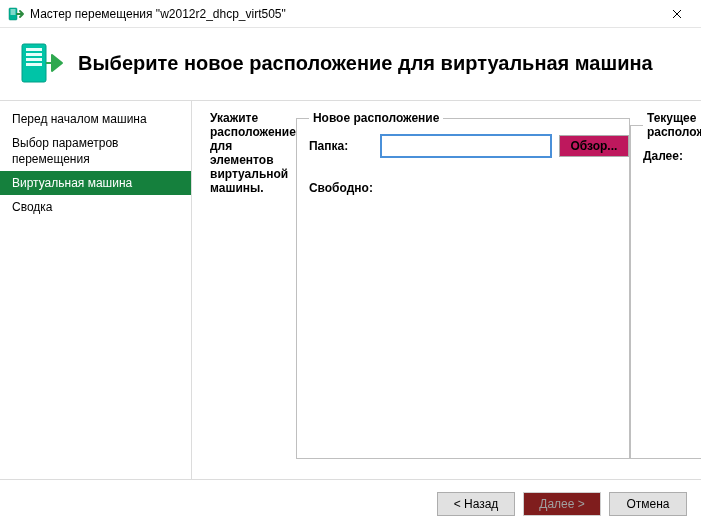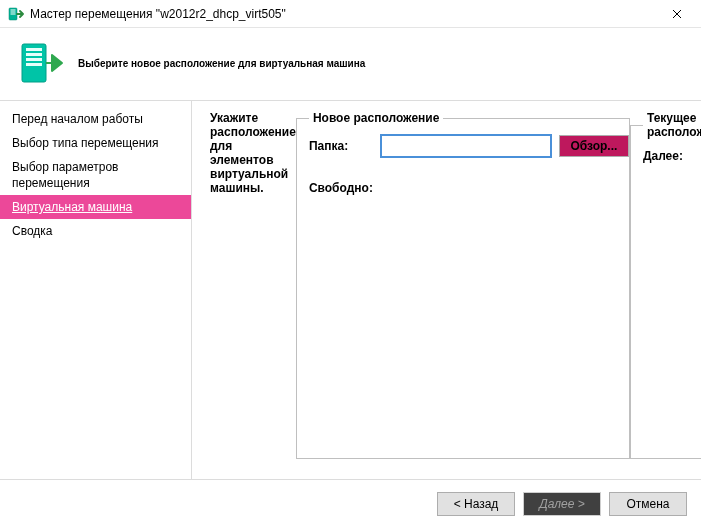--- a/index.html
+++ b/index.html
@@ -29,39 +29,38 @@
   }
   .titlebar .close svg { width: 10px; height: 10px; }
 
   
   .header {
     display: flex; align-items: center;
     padding: 12px 18px 14px 18px;
     border-bottom: 1px solid #dcdcdc;
   }
   .header .server-icon { width: 46px; height: 46px; margin-right: 14px; flex: 0 0 auto; }
-  .header h1 { font-size: 10px; font-weight: 600; margin: 0; }
+  .header h1 { font-size: 20px; font-weight: 600; margin: 0; }
 
   
   .body { flex: 1 1 auto; display: flex; min-height: 0; }
 
   .sidebar {
     width: 192px; flex: 0 0 192px;
     border-right: 1px solid #dcdcdc;
     padding-top: 6px;
   }
   .sidebar .step {
     padding: 4px 10px 4px 12px;
     line-height: 16px;
     cursor: pointer;
   }
   .sidebar .step.active {
-    background: #ec4899;
+    background: #15803d;
     color: #fff;
-    text-decoration: underline;
   }
 
   .content {
     flex: 1 1 auto;
     padding: 10px 16px 10px 18px;
     display: flex; flex-direction: row; font-weight: bold;
   }
   .content .instruction { margin: 0 0 12px 0; }
 
   fieldset.groupbox {
@@ -104,24 +103,23 @@
   .footer button {
     height: 24px; min-width: 78px;
     font: inherit;
     border: 1px solid #adadad;
     background: #e1e1e1;
     cursor: pointer;
     padding: 0 10px;
   }
   .footer button:disabled {
     color: #a0a0a0;
-    background: #404040;
+    background: #7f1d1d;
     border-color: #cfcfcf;
     cursor: default;
-    font-style: italic;
   }
 </style>
 </head>
 <body>
 
 <div class="window">
 
   <div class="titlebar">
     <span class="title-icon">
       <svg viewBox="0 0 16 16">
@@ -150,22 +148,21 @@
         <rect x="8" y="23" width="16" height="3" fill="#e6fffa"></rect>
         <path d="M28 23 L40 23 M34 15 L44 23 L34 31 Z" fill="#2fa84f" stroke="#2fa84f" stroke-width="2" stroke-linejoin="round"></path>
       </svg>
     </span>
     <h1>Выберите новое расположение для виртуальная машина</h1>
   </div>
 
   <div class="body">
 
     <div class="sidebar">
-      <div class="step">Перед началом работы</div>
-      <div class="step">Выбор типа перемещения</div>
+      <div class="step">Перед началом машина</div>
       <div class="step">Выбор параметров перемещения</div>
       <div class="step active">Виртуальная машина</div>
       <div class="step">Сводка</div>
     </div>
 
     <div class="content">
       <p class="instruction">Укажите расположение для элементов виртуальной машины.</p>
 
       <fieldset class="groupbox">
         <legend>Новое расположение</legend>

